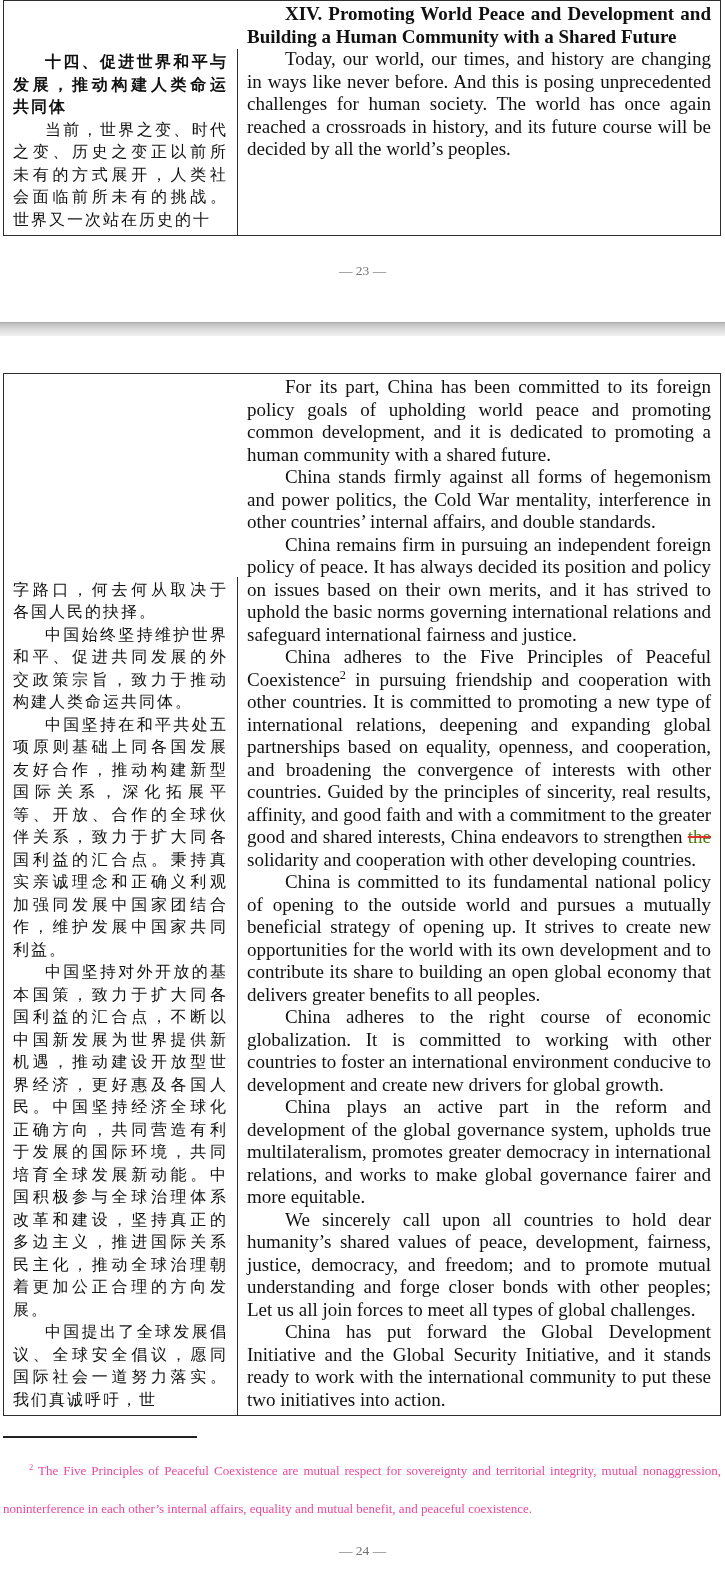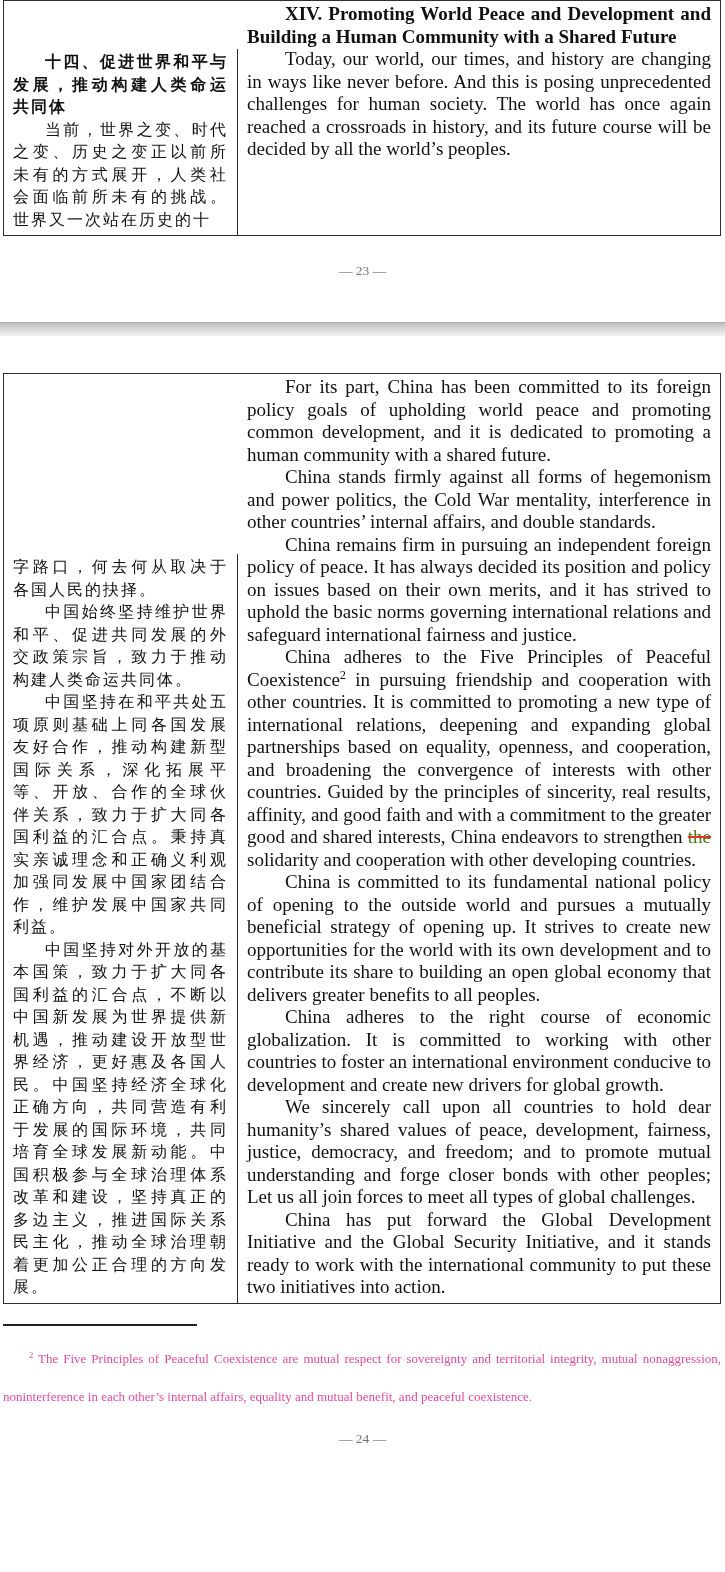--- a/index.html
+++ b/index.html
@@ -92,28 +92,30 @@
 <div class="page-num page-num-23">— 23 —</div>
 
 <div class="page-bar page-bar-1"></div>
 
 <div class="tbl tbl-2">
   <div class="cell cell-zh">
     <p class="no-indent">字路口，何去何从取决于各国人民的抉择。</p>
     <p>中国始终坚持维护世界和平、促进共同发展的外交政策宗旨，致力于推动构建人类命运共同体。</p>
     <p>中国坚持在和平共处五项原则基础上同各国发展友好合作，推动构建新型国际关系，深化拓展平等、开放、合作的全球伙伴关系，致力于扩大同各国利益的汇合点。秉持真实亲诚理念和正确义利观加强同发展中国家团结合作，维护发展中国家共同利益。</p>
     <p>中国坚持对外开放的基本国策，致力于扩大同各国利益的汇合点，不断以中国新发展为世界提供新机遇，推动建设开放型世界经济，更好惠及各国人民。中国坚持经济全球化正确方向，共同营造有利于发展的国际环境，共同培育全球发展新动能。中国积极参与全球治理体系改革和建设，坚持真正的多边主义，推进国际关系民主化，推动全球治理朝着更加公正合理的方向发展。</p>
+    <p>中国提出了全球发展倡议、全球安全倡议，愿同国际社会一道努力落实。我们真诚呼吁，世</p>
   </div>
   <div class="cell cell-en">
     <p>For its part, China has been committed to its foreign policy goals of upholding world peace and promoting common development, and it is dedicated to promoting a human community with a shared future.</p>
     <p>China stands firmly against all forms of hegemonism and power politics, the Cold War mentality, interference in other countries’ internal affairs, and double standards.</p>
     <p>China remains firm in pursuing an independent foreign policy of peace. It has always decided its position and policy on issues based on their own merits, and it has strived to uphold the basic norms governing international relations and safeguard international fairness and justice.</p>
     <p><span>China adheres to the Five Principles of Peaceful Coexistence</span><sup>2</sup><span> in pursuing friendship and cooperation with other countries. It is committed to promoting a new type of international relations, deepening and expanding global partnerships based on equality, openness, and cooperation, and broadening the convergence of interests with other countries. Guided by the principles of sincerity, real results, affinity, and good faith and with a commitment to the greater good and shared interests, China endeavors to strengthen </span><span class="del-word">the</span><span> solidarity and cooperation with other developing countries.</span></p>
     <p>China is committed to its fundamental national policy of opening to the outside world and pursues a mutually beneficial strategy of opening up. It strives to create new opportunities for the world with its own development and to contribute its share to building an open global economy that delivers greater benefits to all peoples.</p>
     <p>China adheres to the right course of economic globalization. It is committed to working with other countries to foster an international environment conducive to development and create new drivers for global growth.</p>
+    <p>China plays an active part in the reform and development of the global governance system, upholds true multilateralism, promotes greater democracy in international relations, and works to make global governance fairer and more equitable.</p>
     <p>We sincerely call upon all countries to hold dear humanity’s shared values of peace, development, fairness, justice, democracy, and freedom; and to promote mutual understanding and forge closer bonds with other peoples; Let us all join forces to meet all types of global challenges.</p>
     <p>China has put forward the Global Development Initiative and the Global Security Initiative, and it stands ready to work with the international community to put these two initiatives into action.</p>
   </div>
 </div>
 
 <div class="footnote-rule"></div>
 
 <div class="footnote"><sup>2</sup> <span>The Five Principles of Peaceful Coexistence are mutual respect for sovereignty and territorial integrity, mutual nonaggression, noninterference in each other’s internal affairs, equality and mutual benefit, and peaceful coexistence.</span></div>
 
 <div class="page-num page-num-24">— 24 —</div>

